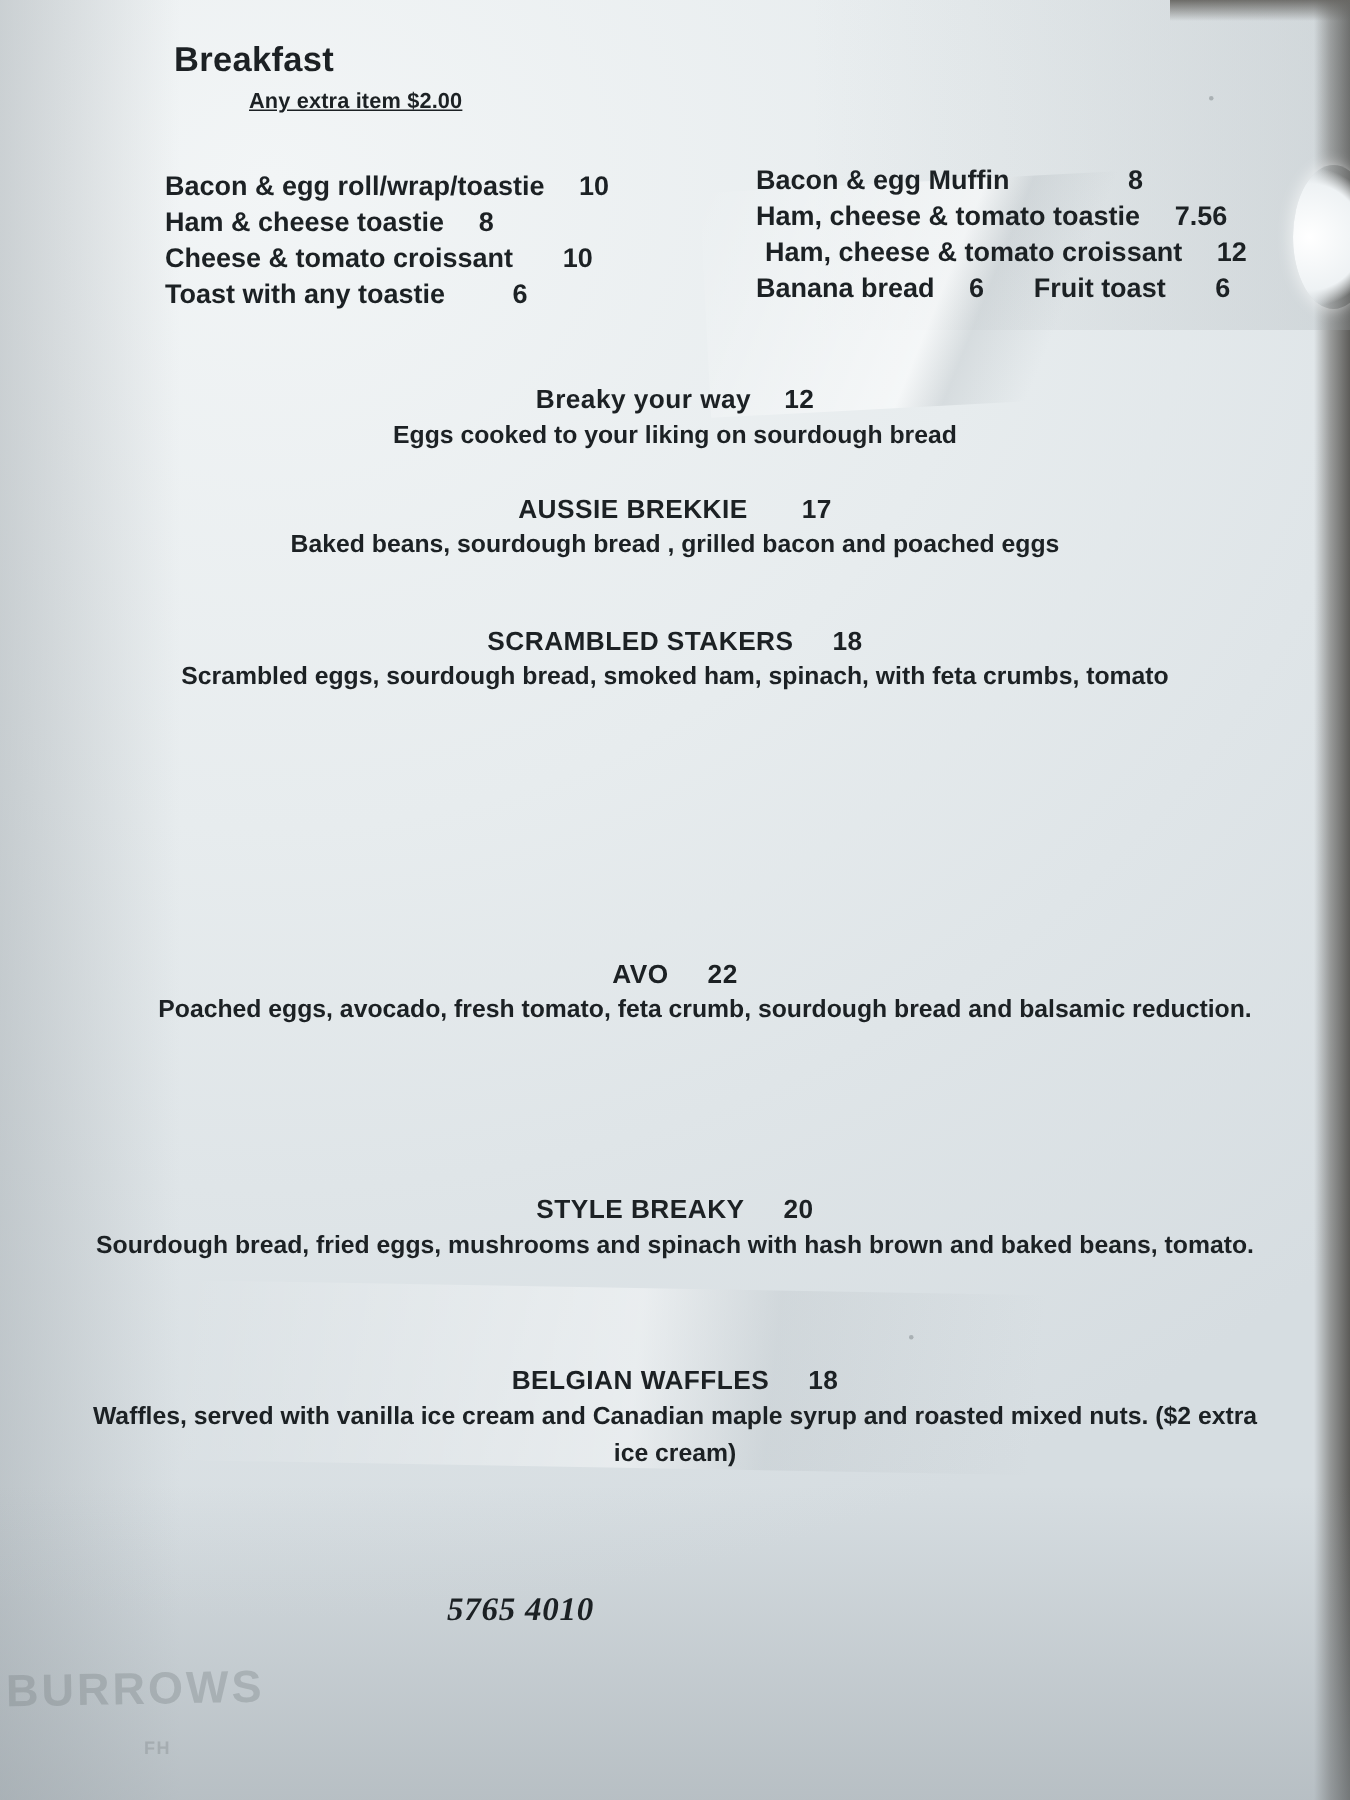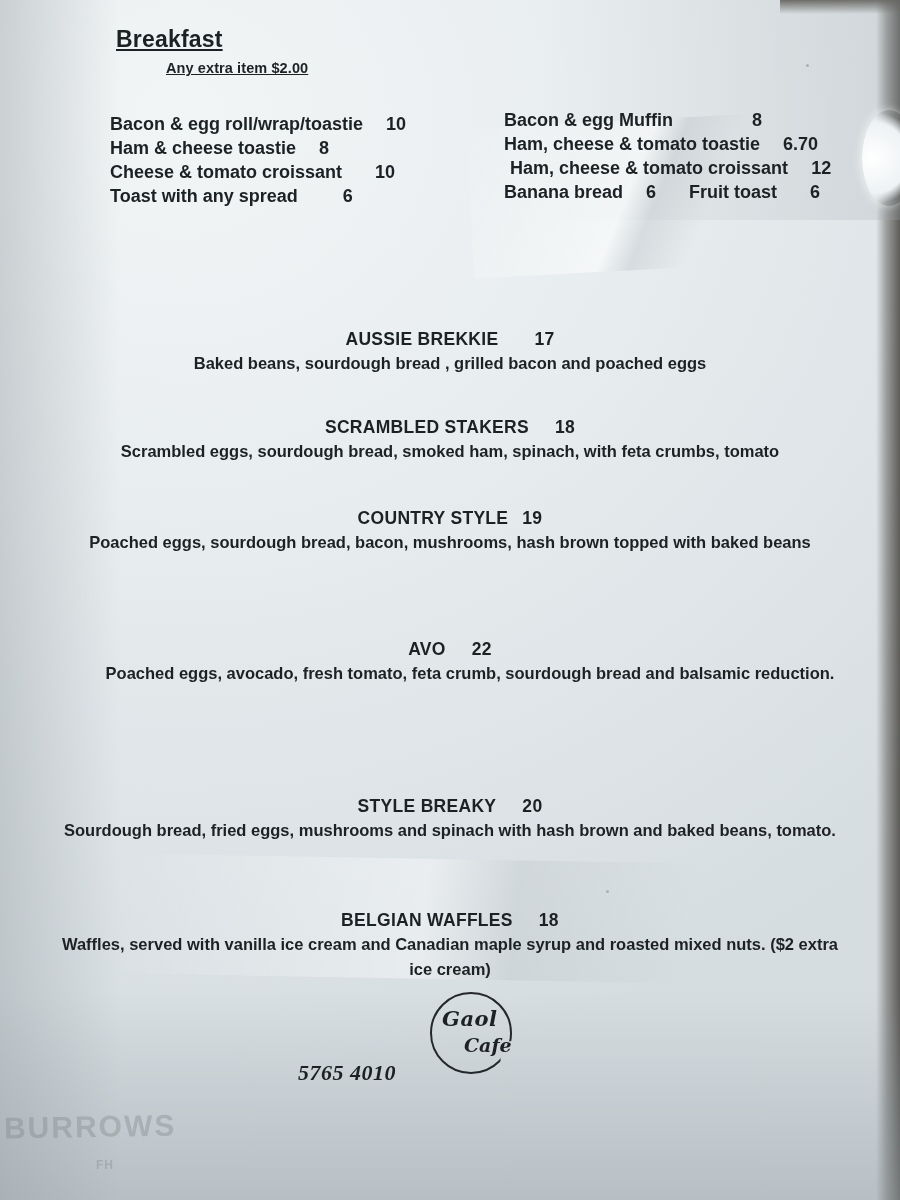--- a/index.html
+++ b/index.html
@@ -78,21 +78,20 @@
     position: relative;
     width: 900px;
     height: 1200px;
     color: #1c2124;
   }
   .menu-title {
     position: absolute;
     left: 116px; top: 26px;
     font-size: 23px;
     font-weight: bold;
-    text-decoration: underline;
     letter-spacing: 0.2px;
   }
   .menu-subtitle {
     position: absolute;
     left: 166px; top: 60px;
     font-size: 14.5px;
     font-weight: bold;
     text-decoration: underline;
     letter-spacing: 0.1px;
   }
@@ -239,67 +238,67 @@
       </div>
       <div class="row">
         <span>Ham &amp; cheese toastie</span>
         <span class="price gap-m">8</span>
       </div>
       <div class="row">
         <span>Cheese &amp; tomato croissant</span>
         <span class="price gap-l">10</span>
       </div>
       <div class="row">
-        <span>Toast with any spread</span>
+        <span>Toast with any toastie</span>
         <span class="price gap-xl">6</span>
       </div>
     </div>
 
     <div class="col" id="col-right">
       <div class="row">
         <span>Bacon &amp; egg Muffin</span>
         <span class="price" style="padding-left:74px">8</span>
       </div>
       <div class="row">
         <span>Ham, cheese &amp; tomato toastie</span>
-        <span class="price gap-m">6.70</span>
+        <span class="price gap-m">7.56</span>
       </div>
       <div class="row" style="padding-left:6px">
         <span>Ham, cheese &amp; tomato croissant</span>
         <span class="price gap-m">12</span>
       </div>
       <div class="row">
         <span>Banana bread</span>
         <span class="price gap-m">6</span>
         <span class="gap-l">Fruit toast</span>
         <span class="price gap-l">6</span>
       </div>
     </div>
 
+    <div class="block" style="top:256px">
+      <div class="head">
+        <span>Breaky your way</span><span class="price">12</span>
+      </div>
+      <div class="desc">Eggs cooked to your liking on sourdough bread</div>
+    </div>
 
     <div class="block" style="top:329px">
       <div class="head">
         <span>AUSSIE BREKKIE</span><span class="price" style="padding-left:36px">17</span>
       </div>
       <div class="desc">Baked beans, sourdough bread , grilled bacon and poached eggs</div>
     </div>
 
     <div class="block" style="top:417px">
       <div class="head">
         <span>SCRAMBLED STAKERS</span><span class="price" style="padding-left:26px">18</span>
       </div>
       <div class="desc">Scrambled eggs, sourdough bread, smoked ham, spinach, with feta crumbs, tomato</div>
     </div>
 
-    <div class="block" style="top:508px">
-      <div class="head">
-        <span>COUNTRY STYLE</span><span class="price" style="padding-left:14px">19</span>
-      </div>
-      <div class="desc" style="padding:0 40px">Poached eggs, sourdough bread, bacon, mushrooms, hash brown topped with baked beans</div>
-    </div>
 
 
     <div class="block" style="top:639px">
       <div class="head">
         <span>AVO</span><span class="price" style="padding-left:26px">22</span>
       </div>
       <div class="desc narrow">Poached eggs, avocado, fresh tomato, feta crumb, sourdough bread and balsamic reduction.</div>
     </div>
 
     <div class="block" style="top:796px">
@@ -310,23 +309,18 @@
     </div>
 
     <div class="block" style="top:910px">
       <div class="head">
         <span>BELGIAN WAFFLES</span><span class="price" style="padding-left:26px">18</span>
       </div>
       <div class="desc" style="padding:0 52px">Waffles, served with vanilla ice cream and Canadian maple syrup and roasted mixed nuts. ($2 extra ice cream)</div>
     </div>
 
     <div id="phone">5765 4010</div>
-    <div id="logo">
-      <div class="ring"></div>
-      <div class="brand">Gaol</div>
-      <div class="brand2">Cafe</div>
-    </div>
 
     <div class="speck" style="left:806px; top:64px;"></div>
     <div class="speck" style="left:606px; top:890px;"></div>
 
   </div>
 </div>
 
 </body></html>

